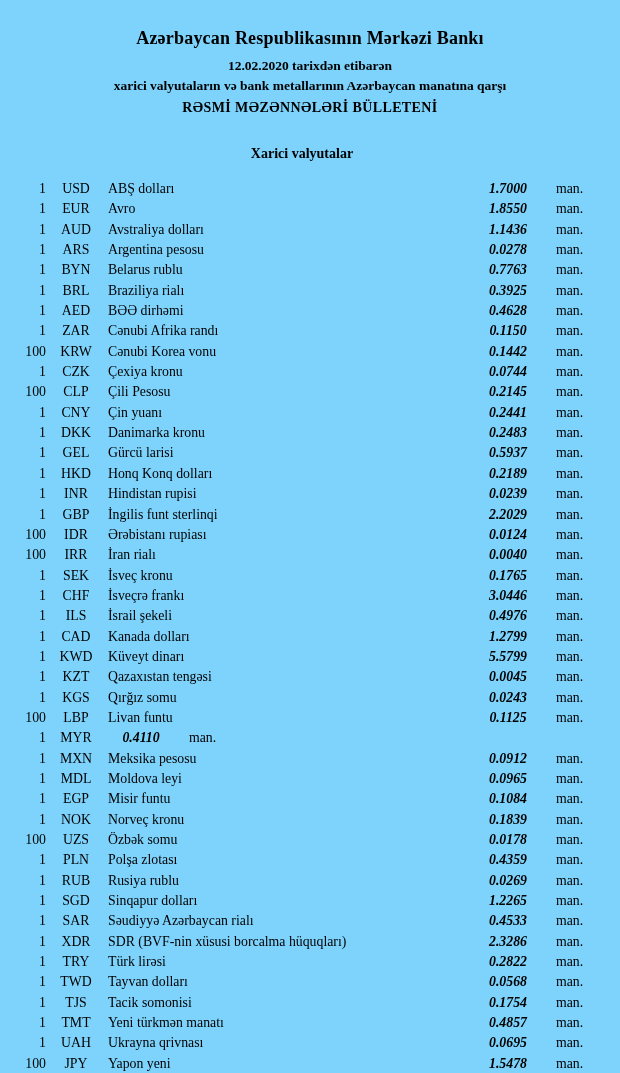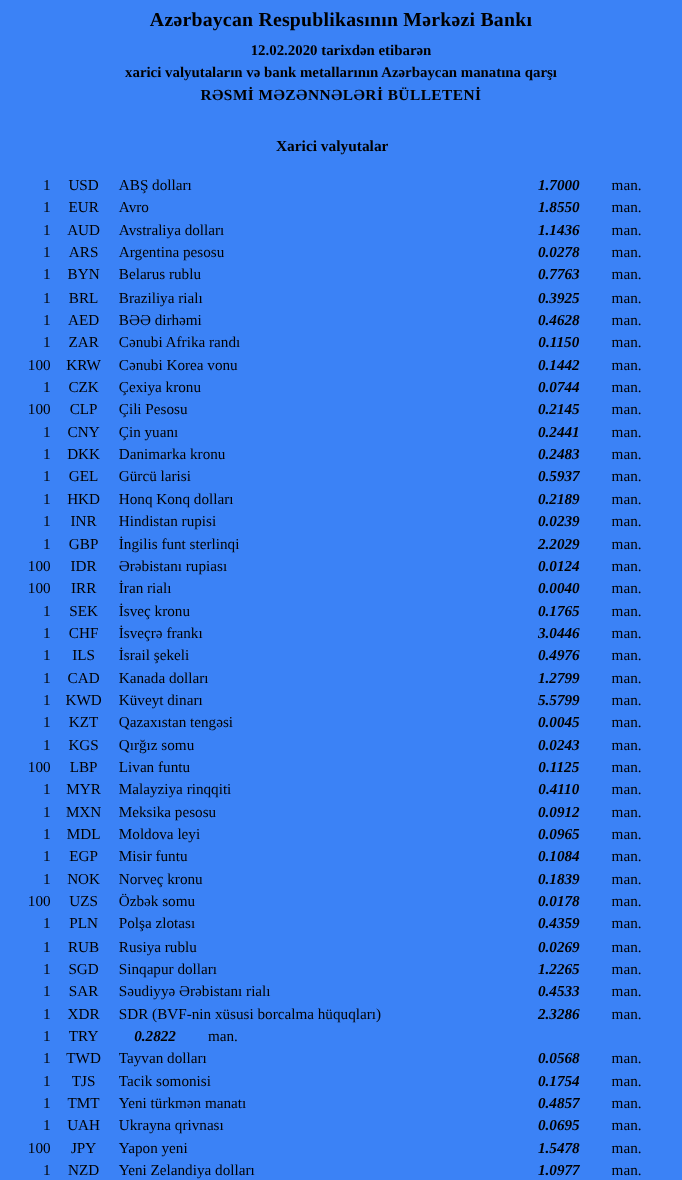--- a/index.html
+++ b/index.html
@@ -6,23 +6,23 @@
     margin: 0;
     padding: 0;
     background: #ffffff;
     color: #000000;
     font-family: "Liberation Serif", serif;
   }
   .page {
     width: 620px;
     height: 1073px;
     box-sizing: border-box;
-    padding-top: 4px;
+    padding-top: 24px;
     overflow: hidden;
-    background: #3b82f6;
+    background: #7dd3fc;
   }
   .header { text-align: center; }
   .doc-title {
     font-size: 18px;
     font-weight: bold;
     margin: 4px 0 9px 0;
     letter-spacing: 0.2px;
   }
   .doc-line {
     font-size: 13.5px;
@@ -311,21 +311,20 @@
       <span class="cell-qty">100</span>
       <span class="cell-code">LBP</span>
       <span class="cell-name">Livan funtu</span>
       <span class="cell-rate">0.1125</span>
       <span class="cell-unit">man.</span>
     </div>
 
     <div class="rate-row">
       <span class="cell-qty">1</span>
       <span class="cell-code">MYR</span>
-      <span class="cell-name">Malayziya rinqqiti</span>
       <span class="cell-rate">0.4110</span>
       <span class="cell-unit">man.</span>
     </div>
 
     <div class="rate-row">
       <span class="cell-qty">1</span>
       <span class="cell-code">MXN</span>
       <span class="cell-name">Meksika pesosu</span>
       <span class="cell-rate">0.0912</span>
       <span class="cell-unit">man.</span>
@@ -383,36 +382,37 @@
       <span class="cell-qty">1</span>
       <span class="cell-code">SGD</span>
       <span class="cell-name">Sinqapur dolları</span>
       <span class="cell-rate">1.2265</span>
       <span class="cell-unit">man.</span>
     </div>
 
     <div class="rate-row">
       <span class="cell-qty">1</span>
       <span class="cell-code">SAR</span>
-      <span class="cell-name">Səudiyyə Ərəbistanı rialı</span>
+      <span class="cell-name">Səudiyyə Azərbaycan rialı</span>
       <span class="cell-rate">0.4533</span>
       <span class="cell-unit">man.</span>
     </div>
 
     <div class="rate-row">
       <span class="cell-qty">1</span>
       <span class="cell-code">XDR</span>
       <span class="cell-name">SDR (BVF-nin xüsusi borcalma hüquqları)</span>
       <span class="cell-rate">2.3286</span>
       <span class="cell-unit">man.</span>
     </div>
 
     <div class="rate-row">
       <span class="cell-qty">1</span>
       <span class="cell-code">TRY</span>
+      <span class="cell-name">Türk lirəsi</span>
       <span class="cell-rate">0.2822</span>
       <span class="cell-unit">man.</span>
     </div>
 
     <div class="rate-row">
       <span class="cell-qty">1</span>
       <span class="cell-code">TWD</span>
       <span class="cell-name">Tayvan dolları</span>
       <span class="cell-rate">0.0568</span>
       <span class="cell-unit">man.</span>

